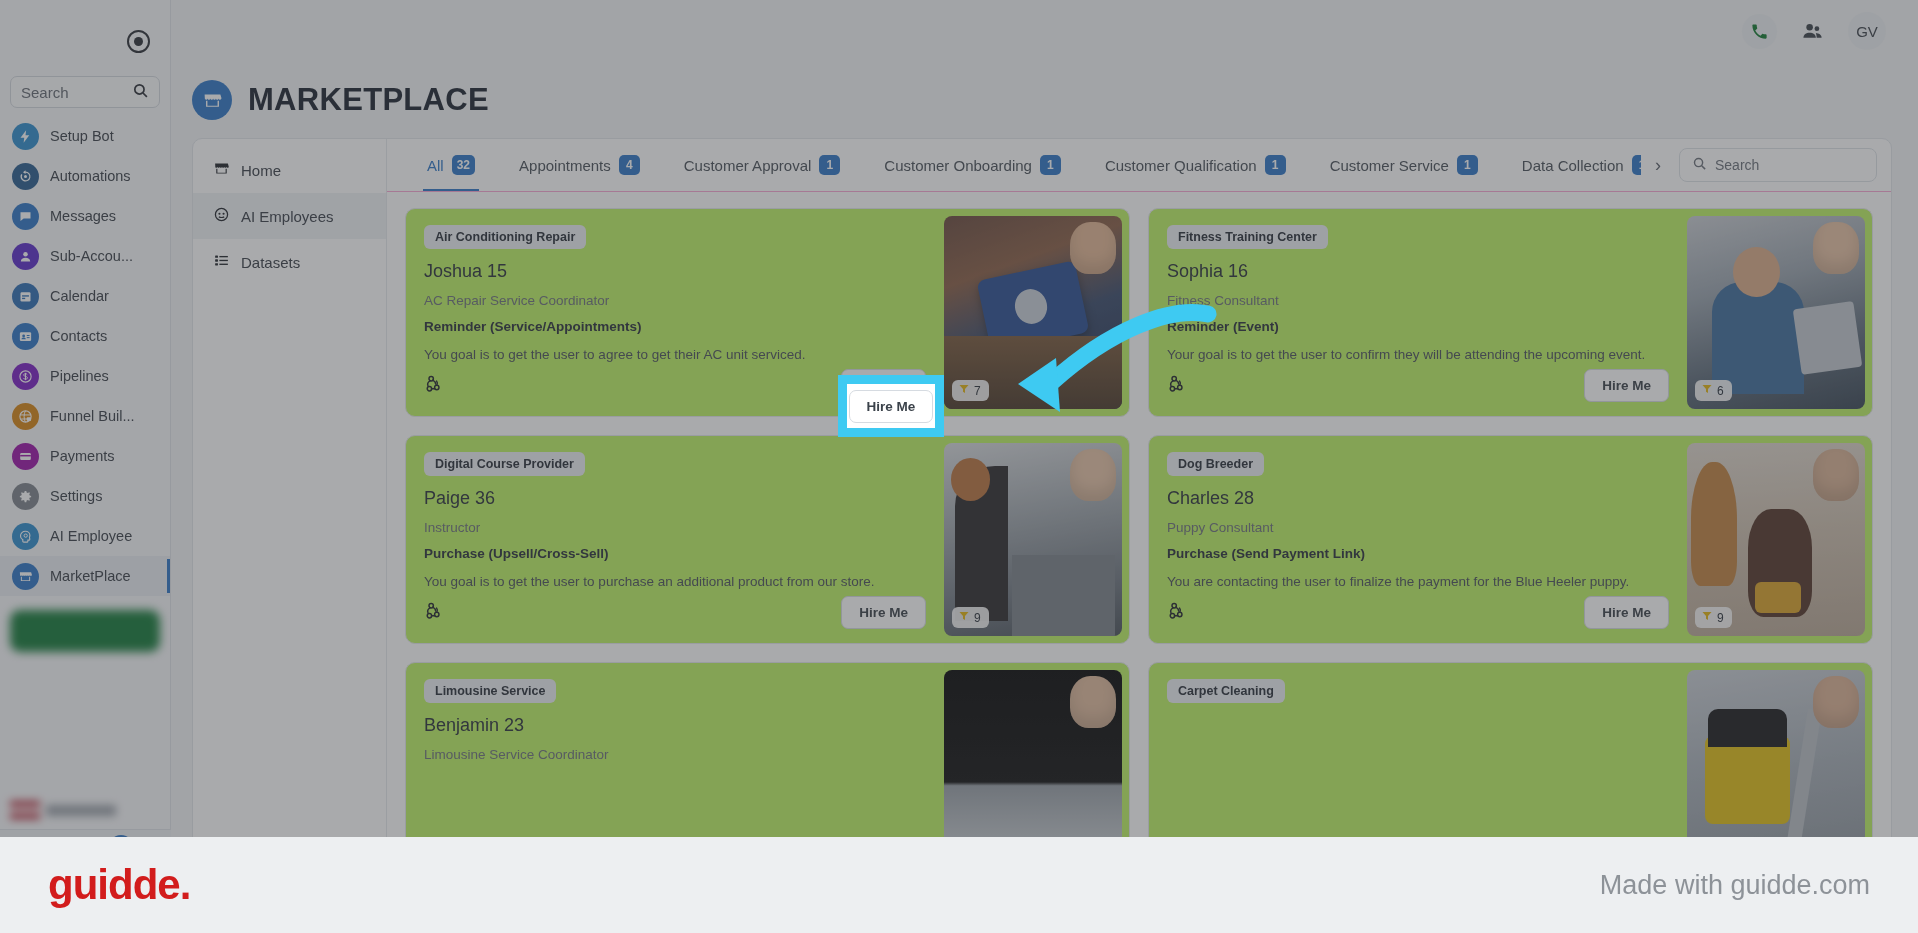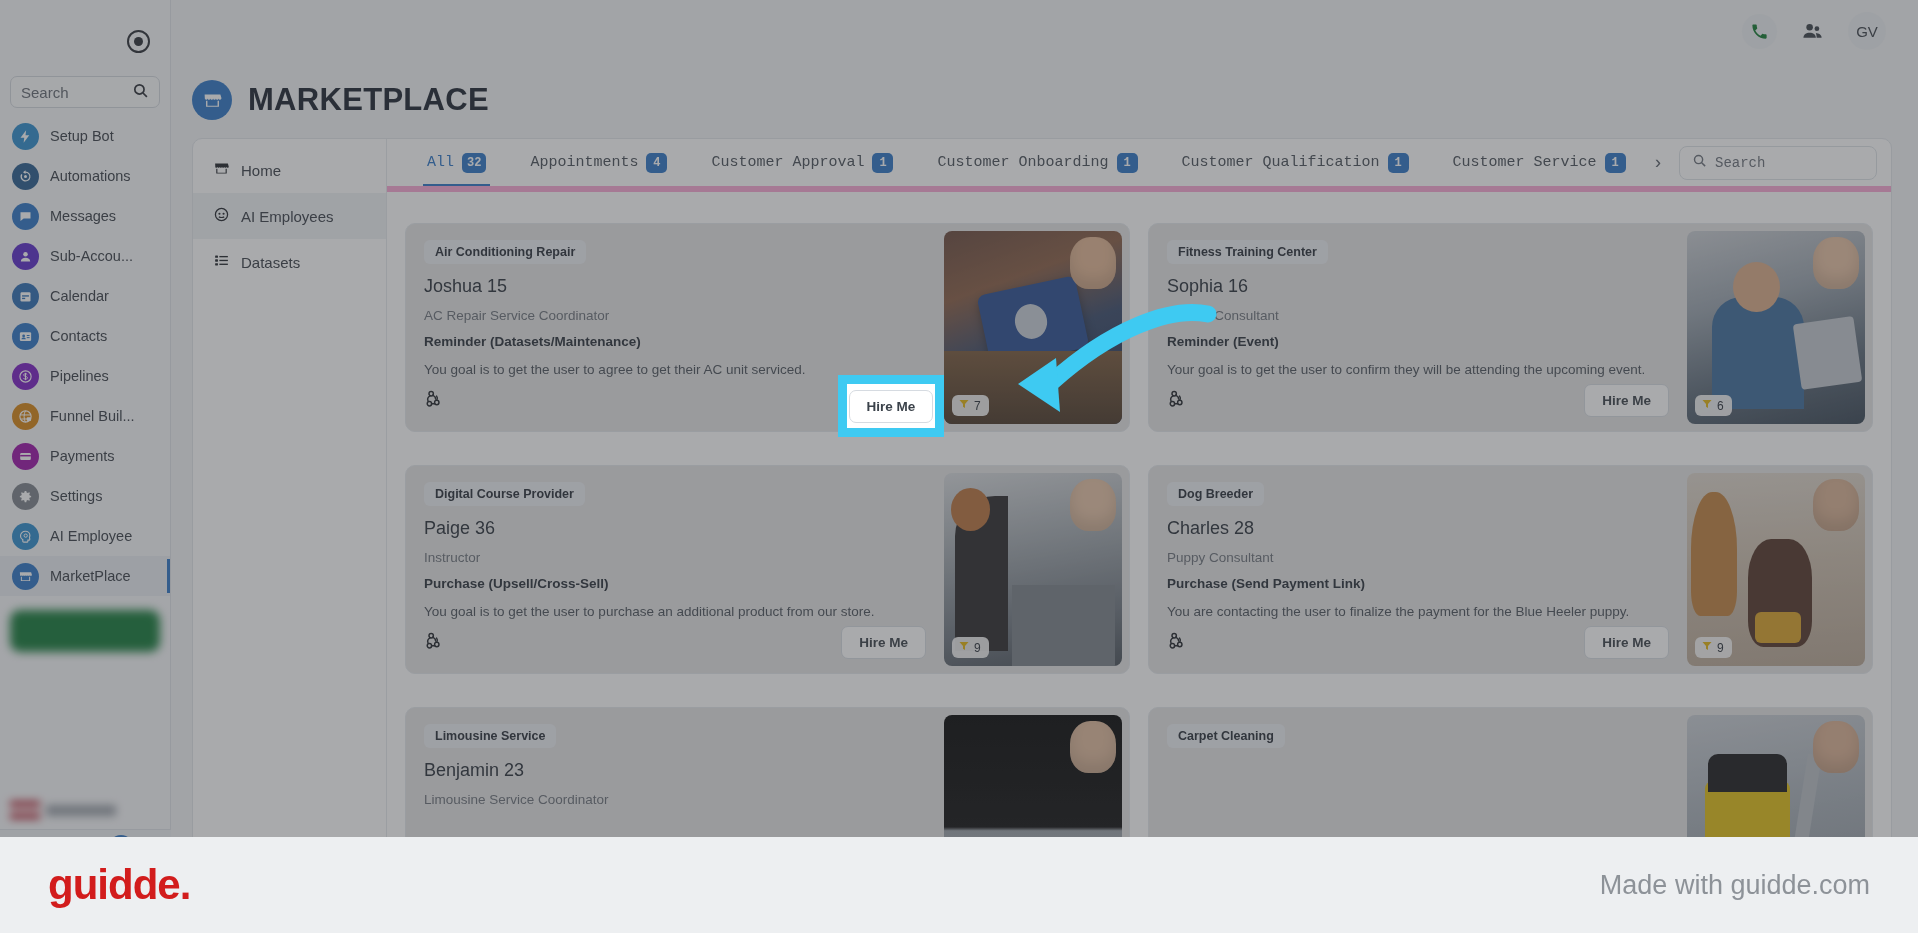--- a/index.html
+++ b/index.html
@@ -167,25 +167,24 @@
     font-size: 15px; color: #3b4149;
     cursor: pointer;
   }
   .sub-item.active { background: #eff2f5; }
   .sub-item svg { width: 17px; height: 17px; }
 
   .right-pane { flex: 1; display: flex; flex-direction: column; min-width: 0; }
 
   .tabrow {
     height: 53px; flex: 0 0 53px;
-    border-bottom: 6px solid #f9a8d4;
+    border-bottom: 1px solid #f9a8d4;
     display: flex; align-items: stretch;
     padding: 0 0 0 18px;
     gap: 0;
-    font-family: Liberation Mono, monospace;
   }
   .tabs {
     display: flex; align-items: stretch; gap: 0; flex: 1; min-width: 0; overflow: hidden;
   }
   .tab {
     display: flex; align-items: center; gap: 8px;
     padding: 0 22px;
     font-size: 15px; color: #4a5159;
     position: relative; white-space: nowrap; cursor: pointer;
   }
@@ -221,25 +220,24 @@
     padding: 16px 18px 0 18px;
     display: grid;
     grid-template-columns: 1fr 1fr;
     gap: 18px 18px;
     align-content: start;
   }
   .emp-card {
     height: 209px;
     border: 1px solid #e4e8ec;
     border-radius: 10px;
-    background: #e5e5e5;
+    background: #bef264;
     display: flex;
     overflow: hidden;
     position: relative;
-    margin-top: 15px;
   }
   .emp-body {
     flex: 1; min-width: 0;
     padding: 16px 18px 14px 18px;
     display: flex; flex-direction: column;
   }
   .chip {
     align-self: flex-start;
     background: #eceff3; color: #2a3039;
     font-size: 12.5px; font-weight: 700;
@@ -573,21 +571,21 @@
             <span class="ph">Search</span>
           </div>
         </div>
 
         <div class="grid" id="grid">
             <div class="emp-card">
               <div class="emp-body">
                 <span class="chip">Air Conditioning Repair</span>
                 <div class="emp-name">Joshua 15</div>
                 <div class="emp-role">AC Repair Service Coordinator</div>
-                <div class="emp-goal-title">Reminder (Datasets/Maintenance)</div>
+                <div class="emp-goal-title">Reminder (Service/Appointments)</div>
                 <div class="emp-desc">You goal is to get the user to agree to get their AC unit serviced.</div>
                 <div class="emp-foot">
                   <span class="webhook-icon"><svg viewBox="0 0 24 24" fill="none" stroke="#22262c" stroke-width="1.7" stroke-linecap="round">
                       <circle cx="8.2" cy="6.6" r="2.5"></circle>
                       <path d="M7 9c-2.3 1.2-3.3 3.8-2.3 6.1"></path>
                       <path d="M10 8.4c2 .6 3.2 2.4 3.4 4.3"></path>
                       <circle cx="6.2" cy="18" r="2.5"></circle>
                       <circle cx="14.6" cy="16.6" r="2.5"></circle>
                       <path d="M8.7 18h3.4"></path>
                       <path d="M14.6 14.1c1-1.5.9-3.4-.2-4.8"></path>

